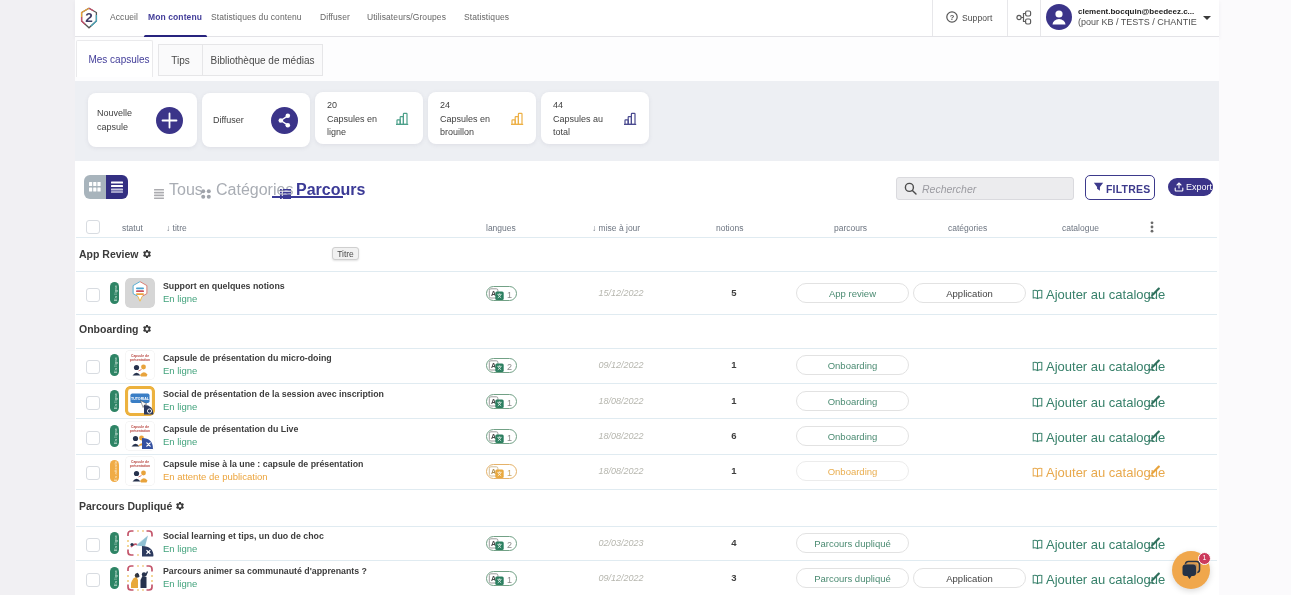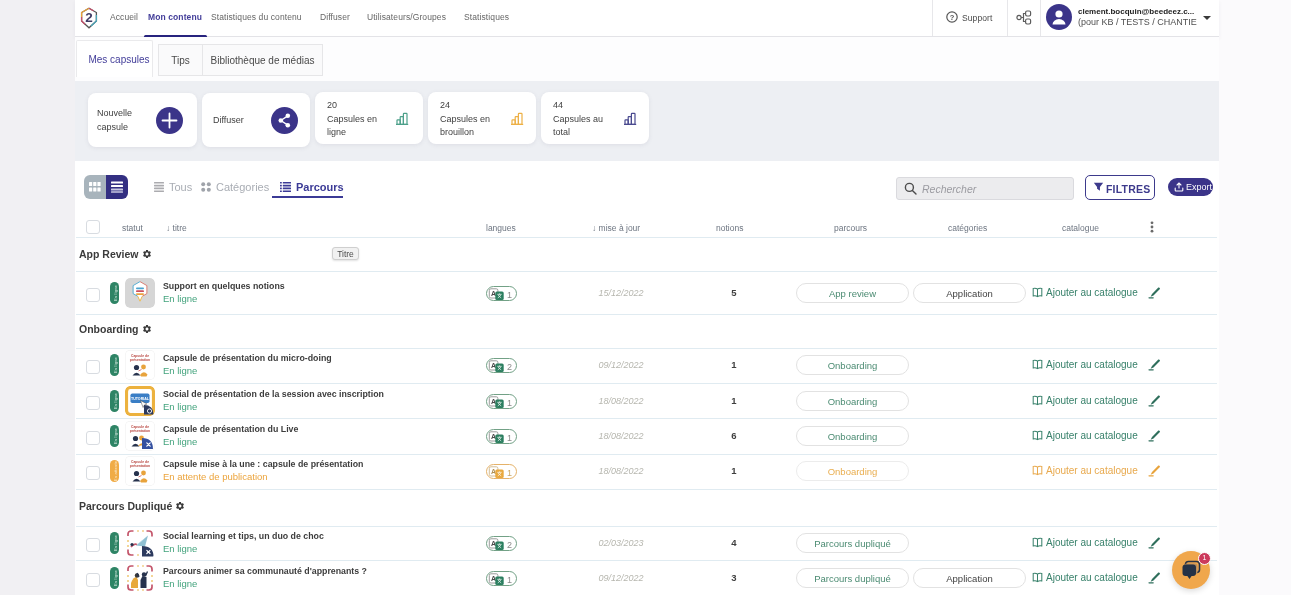--- a/index.html
+++ b/index.html
@@ -11,40 +11,40 @@
 .navitem.on{color:#423d99;font-weight:bold}
 #navUL{left:144px;top:35px;width:63px;height:3px;background:#27237e;border-radius:2px}
 .vdiv{position:absolute;top:0;width:1px;height:36px;background:#e7e7ea}
 #tabsbar{left:75px;top:37px;width:1144px;height:44px;background:#fdfdfe}
 .tab{position:absolute;font-size:10px;display:flex;align-items:center;justify-content:center}
 #cardband{left:75px;top:81px;width:1144px;height:80px;background:#edeff3}
 .card{position:absolute;background:#fff;border-radius:8px;box-shadow:0 1px 4px rgba(80,80,110,.10)}
 .circ{position:absolute;width:27px;height:27px;border-radius:50%;background:#3b3489}
 .cardtxt{position:absolute;font-size:9px;color:#3f3f3f;line-height:13.5px}
 #filtrow{left:75px;top:161px;width:1144px;height:57px;background:#fff}
-.ftab{position:absolute;top:181px;font-size:11px;color:#a9adb4;display:flex;align-items:center;gap:5px}
+.ftab{position:absolute;top:181px;font-size:16px;color:#a9adb4;display:flex;align-items:flex-end;gap:5px}
 .hdr{position:absolute;top:223px;font-size:8.5px;color:#6d7581}
 .sep{position:absolute;left:76px;width:1141px;height:1px;background:#e0ebf1}
 .grp{position:absolute;left:79px;font-size:10.5px;color:#3b3b3b;font-weight:bold;display:flex;align-items:center;gap:3px}
 .cb{position:absolute;left:86px;width:14px;height:14px;border:1.5px solid #d8dce1;border-radius:3px;background:#fff}
 .stp{position:absolute;left:110px;width:9px;height:22px;border-radius:5px;background:#2e8465;overflow:hidden}
 .stp i{position:absolute;left:2.5px;top:11px;font-style:normal;font-size:4px;color:#d8ebe1;transform:rotate(-90deg) translateX(-50%);transform-origin:0 0;white-space:nowrap;letter-spacing:.2px}
 .stp.org{background:#f0ac47}
 .thumb{position:absolute;left:125px;width:30px;height:30px;border-radius:5px;overflow:hidden}
 .ttl{position:absolute;left:163px;font-size:8.8px;font-weight:bold;color:#3d3d3d}
 .sub{position:absolute;left:163px;font-size:9.5px;color:#43a37d}
 .sub.org{color:#eca43c}
 .lang{position:absolute;left:486px;width:31px;height:15px;border:1.2px solid #72a186;border-radius:8px;background:#fff}
 .lang.org{border-color:#e5b269}
 .date{position:absolute;left:586px;width:70px;text-align:center;font-size:9px;font-style:italic;color:#b6b6ae}
 .not{position:absolute;left:714px;width:40px;text-align:center;font-size:9.5px;font-weight:bold;color:#3f3f3f}
 .ppill{position:absolute;left:796px;width:113px;height:20px;border:1px solid #e2e2e2;border-radius:10px;background:#fff;font-size:9.5px;color:#4b8b72;display:flex;align-items:center;justify-content:center}
 .ppill.org{color:#e9ae50;border-color:#ececec}
 .cpill{position:absolute;left:913px;width:113px;height:20px;border:1px solid #e2e2e2;border-radius:10px;background:#fff;font-size:9.5px;color:#3f3f3f;display:flex;align-items:center;justify-content:center}
-.cat{position:absolute;left:1032px;display:flex;align-items:center;gap:3px;font-size:10px;color:#37806a}
+.cat{position:absolute;left:1032px;display:flex;align-items:center;gap:3px;font-size:13px;color:#37806a}
 .cat.org{color:#e8a94d}
 .pen{position:absolute;left:1147px;width:13px;height:13px}
 </style></head><body>
 <div class="abs" id="gutterL"></div>
 <div class="abs" id="app"></div>
 
 <div class="abs" id="nav"></div>
 <svg class="abs" style="left:80px;top:7px" width="18" height="22" viewBox="0 0 18 22">
  <path d="M9 1.2 L16.4 5.5 V14 L9 20.8 L1.6 14 V5.5 Z" fill="#fff" stroke="#555" stroke-width="1.3"></path>
  <path d="M9 1.2 L1.6 5.5 V10" fill="none" stroke="#e8a33c" stroke-width="1.3"></path>

